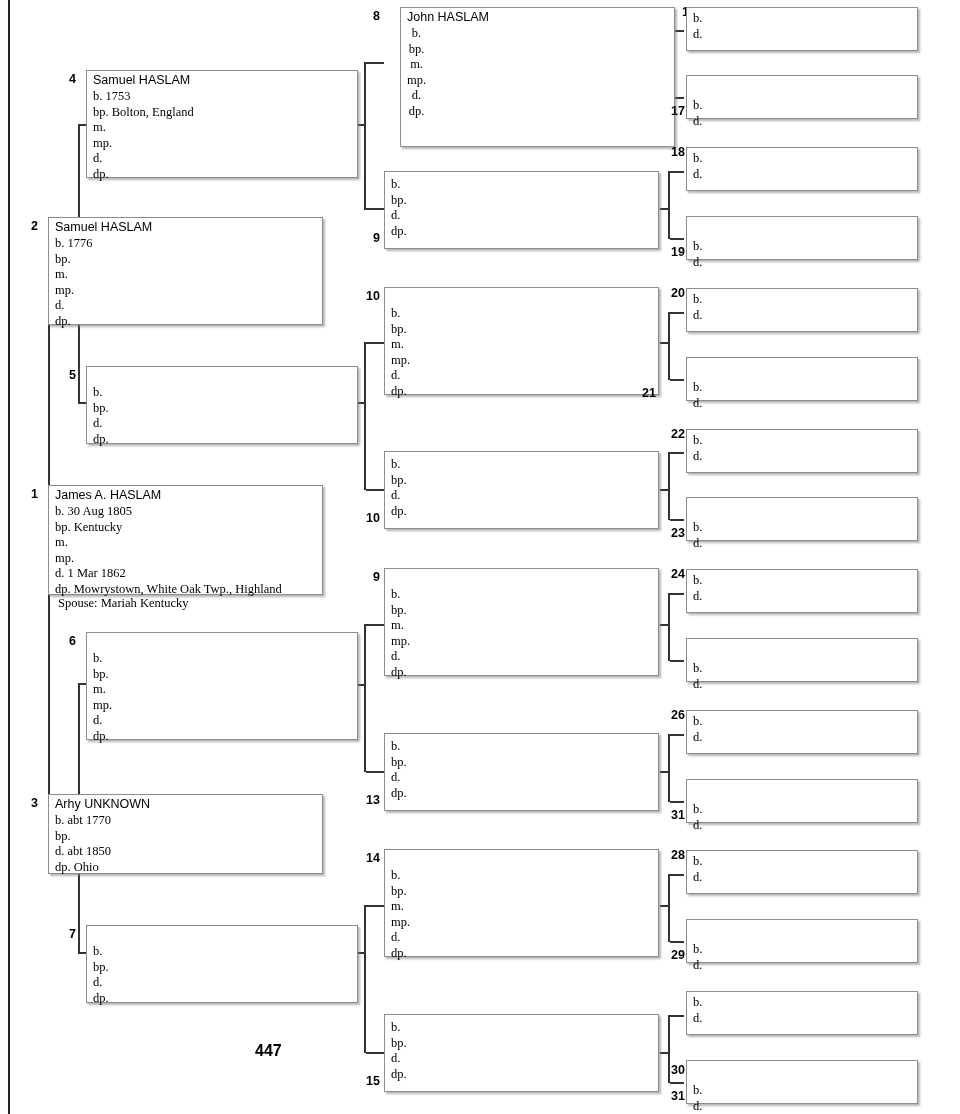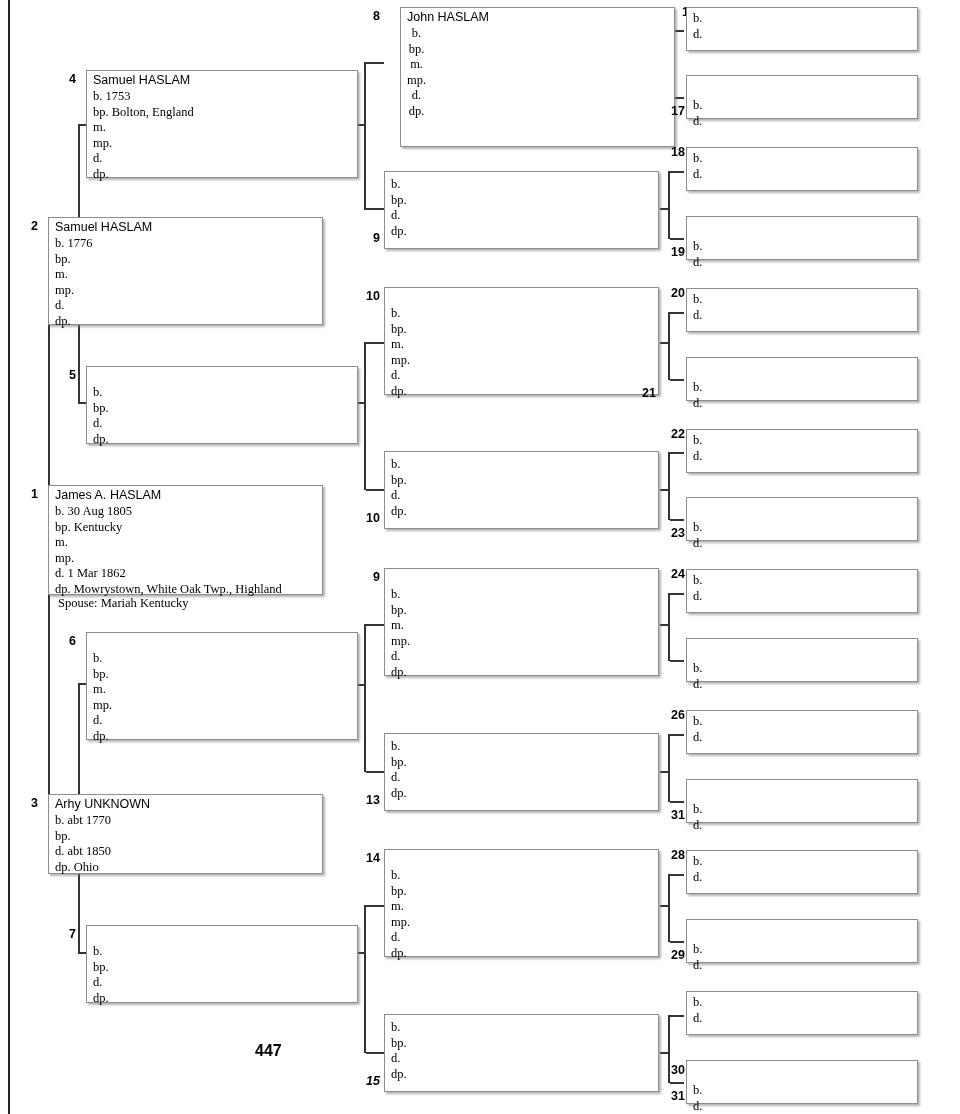--- a/index.html
+++ b/index.html
@@ -288,21 +288,21 @@
   <div class="box" style="left:384px; top:849px; width:275px; height:108px;">
     <div class="name"></div>
     <div class="fields" style="top:18px;">b.
 bp.
 m.
 mp.
 d.
 dp.</div>
   </div>
 
-  <div class="idx" style="left:355px; top:1074px; width:25px;font-style:italic;">15</div>
+  <div class="idx" style="left:355px; top:1074px; width:25px;">15</div>
   <div class="box" style="left:384px; top:1014px; width:275px; height:78px;">
     <div class="name"></div>
     <div class="fields" style="top:5px;">b.
 bp.
 d.
 dp.</div>
   </div>
 
   <div class="idx" style="left:660px; top:5px; width:36px;">16</div>
   <div class="box" style="left:686px; top:7px; width:232px; height:44px;">

